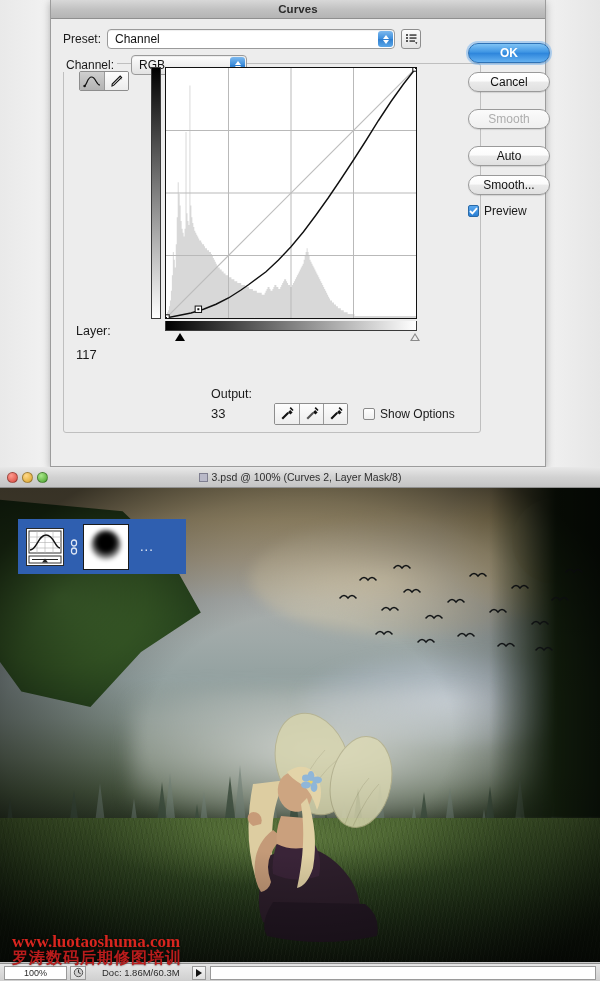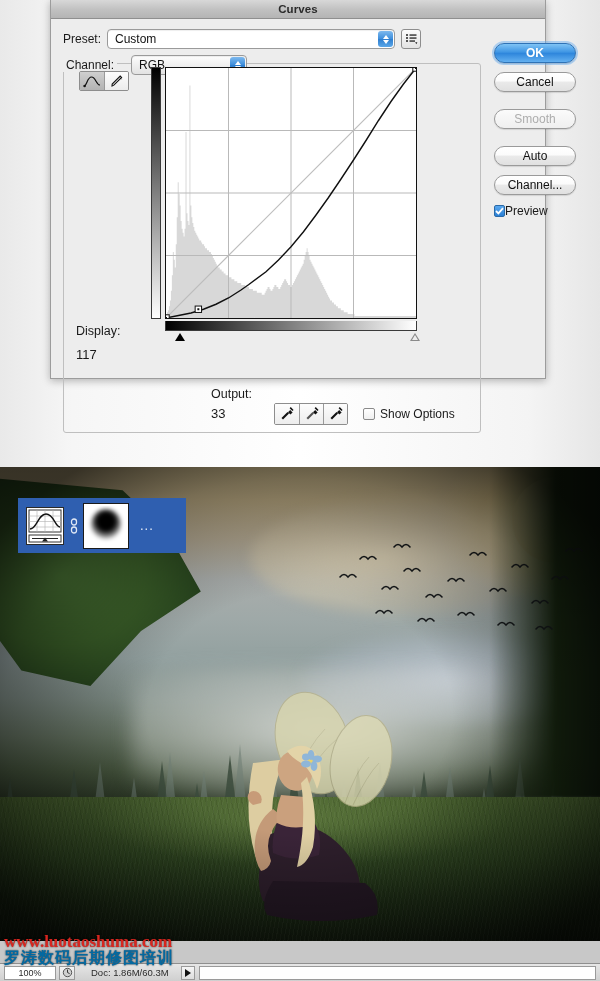--- a/index.html
+++ b/index.html
@@ -12,21 +12,21 @@
   #root { position: relative; width: 600px; height: 981px; }
 
   
   .desktop-top {
     position: absolute; left: 0; top: 0; width: 600px; height: 470px;
     background: linear-gradient(to right,#e9e9e9 0%,#f6f6f6 12%,#ffffff 50%,#f4f4f4 88%,#e6e6e6 100%);
   }
 
   
   .dialog {
-    position: absolute; left: 50px; top: 0; width: 496px; height: 379px;
+    position: absolute; left: 50px; top: 0; width: 496px; height: 467px;
     background: #ededed;
     border: 1px solid #9c9c9c;
     border-top: none;
     box-shadow: 0 2px 8px rgba(0,0,0,.28);
   }
   .titlebar {
     height: 19px;
     background: linear-gradient(to bottom,#d8d8d8 0%,#c2c2c2 50%,#b4b4b4 100%);
     border-bottom: 1px solid #8f8f8f;
     display: flex; align-items: center; justify-content: center;
@@ -153,37 +153,37 @@
   .disclosure {
     width: 20px; height: 18px; border: 1px solid #8d8d8d; border-radius: 3px;
     background: linear-gradient(to bottom,#fcfcfc,#e4e4e4);
     display: flex; align-items: center; justify-content: center;
   }
   .disclosure i { width:0;height:0;border-left:5px solid transparent;border-right:5px solid transparent;border-top:6px solid #111; }
   .cdo-text { font-size: 12.5px; color: #1a1a1a; white-space: nowrap; }
   .cdo-rule { flex: 1; height: 1px; background: #bbb; }
 
   
-  .btncol { position: absolute; left: 443px; top: 24px; width: 40px; }
+  .btncol { position: absolute; left: 417px; top: 24px; width: 40px; }
   .pbtn {
     width: 82px; height: 20px; margin-bottom: 9px;
     border-radius: 10px; border: 1px solid #9a9a9a;
     background: linear-gradient(to bottom,#ffffff 0%,#fbfbfb 45%,#eaeaea 50%,#e0e0e0 100%);
     font-size: 12px; color: #111;
     display: flex; align-items: center; justify-content: center;
     box-shadow: 0 1px 1px rgba(0,0,0,.12);
   }
   .pbtn.primary {
     background: linear-gradient(to bottom,#7fc3f5 0%,#3f96e4 45%,#2e86dc 52%,#63b0f0 100%);
     border-color: #2f72b5; color: #fff; font-weight: bold;
     box-shadow: 0 0 0 2px rgba(100,170,240,.45), 0 1px 1px rgba(0,0,0,.18);
   }
   .pbtn.disabled { color: #adadad; background: linear-gradient(to bottom,#fbfbfb,#efefef); }
   .gap-sm { height: 8px; }
-  .preview-row { display: flex; align-items: center; margin-top: 3px; }
+  .preview-row { display: flex; align-items: center; gap: 5px; margin-top: 3px; }
   .preview-row span.t { font-size: 12px; color:#1a1a1a; }
 
   
   .docwin { position: absolute; left: 0; top: 467px; width: 600px; height: 514px; background: #c8c8c8; }
   .doc-title {
     position: relative; height: 21px;
     background: linear-gradient(to bottom,#e8e8e8 0%,#d2d2d2 50%,#c4c4c4 100%);
     border-bottom: 1px solid #909090;
     display: flex; align-items: center; justify-content: center;
     font-size: 10.5px; color: #2e2e2e;
@@ -291,48 +291,48 @@
   .mask-blob {
     position:absolute; left:50%; top:46%; transform:translate(-50%,-50%);
     width:30px; height:30px; border-radius:50%;
     background: radial-gradient(circle at 50% 42%, #000 0%, #000 38%, rgba(0,0,0,.55) 58%, rgba(0,0,0,.12) 80%, rgba(0,0,0,0) 92%);
     filter: blur(2px);
   }
   .ellipsis { color:#e6ecf7; font-size:13px; letter-spacing:1px; margin-left:6px; }
 
   
   .wm-left {
-    position:absolute; left:4px; top:933px; line-height:1.02; z-index:6;
+    position:absolute; left:12px; top:933px; line-height:1.02; z-index:6;
   }
   .wm-left .l1 {
     font-size:17px; font-weight:bold; color:#d8261f;
     text-shadow:0 0 2px rgba(0,0,0,.7);
     font-family:"Liberation Serif", serif;
   }
   .wm-left .l2 {
-    font-size:16px; font-weight:bold; color:#0369a1;
+    font-size:16px; font-weight:bold; color:#b91c1c;
     text-shadow:0 0 2px rgba(0,0,0,.7);
     letter-spacing:1px;
   }
   .wm-right {
     position:absolute; right:6px; top:938px; z-index:6;
     font-size:27px; font-weight:bold; color:#2f6fd6;
     text-shadow:0 1px 2px rgba(0,0,0,.55);
     font-family:"Liberation Sans", sans-serif;
   }
 
   
   .statusbar {
     position:absolute; left:0; top:963px; width:600px; height:18px;
     background: linear-gradient(to bottom,#e6e6e6,#cfcfcf);
     border-top:1px solid #8f8f8f;
     display:flex; align-items:center; font-size:9.5px; color:#2b2b2b;
   }
   .zoomfield {
-    width:52px; height:14px; margin-left:4px; background:#fff; border:1px solid #9a9a9a;
+    width:63px; height:14px; margin-left:4px; background:#fff; border:1px solid #9a9a9a;
     display:flex; align-items:center; justify-content:center; font-size:9px;
   }
   .sb-ico { width:16px; height:14px; margin-left:3px; background:linear-gradient(to bottom,#f4f4f4,#dcdcdc);
             border:1px solid #9a9a9a; display:flex; align-items:center; justify-content:center; }
   .docinfo { margin-left:16px; }
   .sb-arrow { margin-left:12px; width:14px; height:14px; border:1px solid #9a9a9a;
               background:linear-gradient(to bottom,#f6f6f6,#dddddd);
               display:flex; align-items:center; justify-content:center; }
   .sb-arrow i { width:0;height:0;border-top:4px solid transparent;border-bottom:4px solid transparent;border-left:6px solid #111; }
   .sb-rest { flex:1; height:14px; margin:0 4px; background:#fff; border:1px solid #9a9a9a; }
@@ -348,21 +348,21 @@
 
     <div class="titlebar">
       <span>Curves</span>
     </div>
 
     <div class="dialog-body">
 
       <div class="row-preset">
         <span class="lbl">Preset:</span>
         <div class="combo preset">
-          <span>Custom</span>
+          <span>Channel</span>
           <span class="stepper">
             <i class="up"></i>
               <i class="dn"></i>
           </span>
         </div>
         <div class="preset-menu-btn">
           <svg width="13" height="12" viewBox="0 0 13 12">
             <g fill="#222">
               <circle cx="2" cy="2" r="1"></circle>
                 <rect x="4.5" y="1.4" width="7" height="1.3"></rect>
@@ -431,21 +431,21 @@
               </g>
           </svg>
         </div>
         <div class="hgrad-wrap">
           <div class="hgrad"></div>
           <div class="blackpoint"></div>
           <div class="whitepoint"></div>
         </div>
       </div>
 
-      <div class="out-label">Display:</div>
+      <div class="out-label">Layer:</div>
       <div class="out-value">117</div>
       <div class="in-label">Output:</div>
       <div class="in-value">33</div>
 
       <div class="droppers">
         <div class="dropper">
           <svg width="16" height="15" viewBox="0 0 16 15">
             <path d="M2.5 12.5 L8.5 6.5 L10 8 L4 14 Z" transform="translate(0,-1.5)" fill="#111"></path>
             <path d="M9 5.2 L11.2 3 L13.6 5.4 L11.4 7.6 Z" fill="#111"></path>
             <rect x="10.6" y="1.3" width="4" height="1.6" transform="rotate(45 12.6 2.1)" fill="#111"></rect>
@@ -473,36 +473,47 @@
       </div>
 
 
       <div class="btncol">
         <div class="pbtn primary">OK</div>
         <div class="pbtn">Cancel</div>
         <div class="gap-sm"></div>
         <div class="pbtn disabled">Smooth</div>
         <div class="gap-sm"></div>
         <div class="pbtn">Auto</div>
-        <div class="pbtn">Channel...</div>
+        <div class="pbtn">Smooth...</div>
         <div class="preview-row">
           <span class="cbox checked">
             <svg width="9" height="8" viewBox="0 0 9 8">
                 <path d="M1 4 L3.4 6.4 L8 1.2" fill="none" stroke="#fff" stroke-width="1.8"></path>
               </svg>
           </span>
           <span class="t">Preview</span>
         </div>
       </div>
 
     </div>
   </div>
 
   <div class="docwin">
 
+    <div class="doc-title">
+      <div class="traffic">
+        <span class="dot r"></span>
+        <span class="dot y"></span>
+        <span class="dot g"></span>
+      </div>
+      <span class="tt">
+        <span class="psd-chip"></span>
+        <span>3.psd @ 100% (Curves 2, Layer Mask/8)</span>
+      </span>
+    </div>
 
     <div class="canvas">
 
       <div class="sky"></div>
       <div class="moon"></div>
       <div class="cloudA"></div>
       <div class="cloudB"></div>
       <div class="mist"></div>
 
       <svg class="forest-far" viewBox="0 0 600 120" preserveAspectRatio="none">

